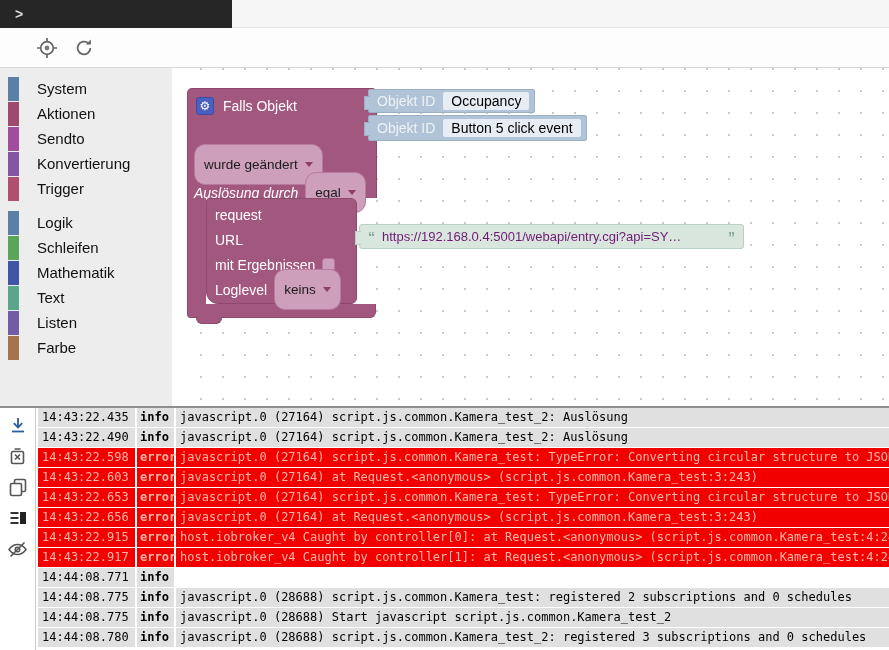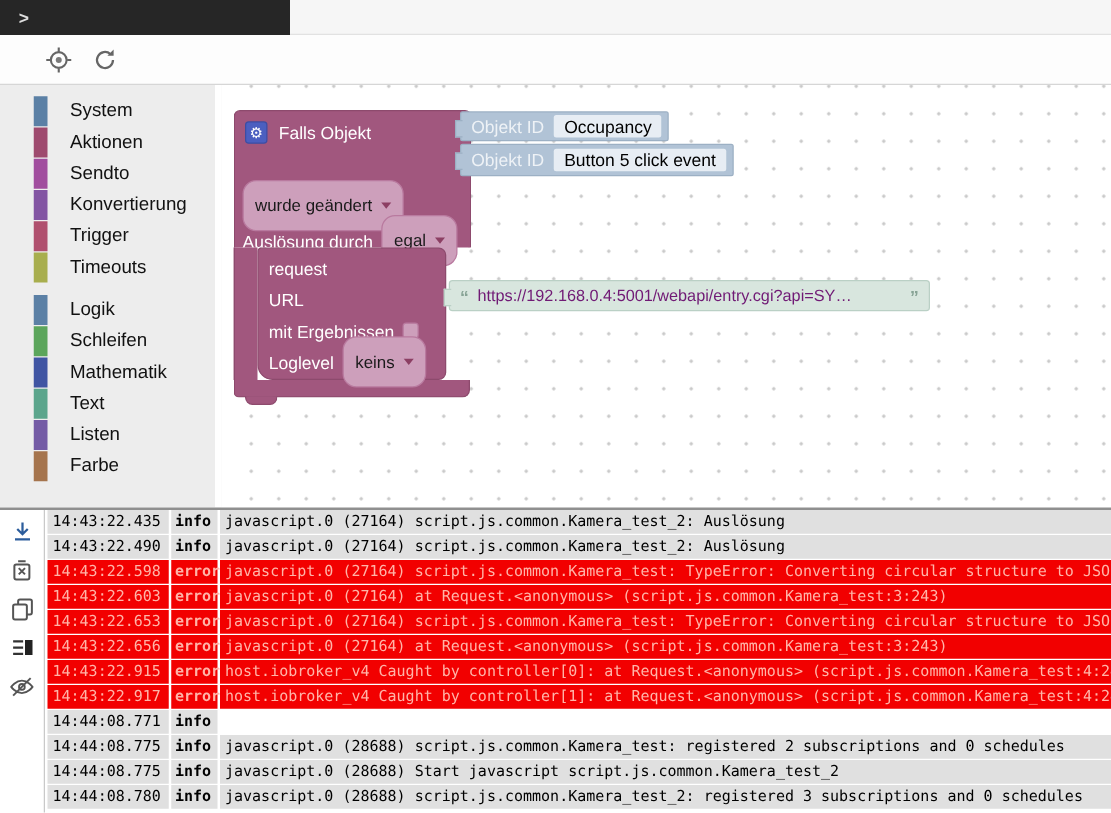--- a/index.html
+++ b/index.html
@@ -15,21 +15,21 @@
 
   #toolbar { position:absolute; left:0; top:28px; width:889px; height:40px;
              background:#fdfdfd; border-bottom:1px solid #d6d6d6;
              display:flex; align-items:center; }
   .tb-icon { display:inline-flex; margin-left:16px; cursor:pointer; }
   .tb-icon:first-child { margin-left:36px; }
 
   
   #workspace { position:absolute; left:0; top:68px; width:889px; height:338px; }
   #flyout { position:absolute; left:0; top:0; width:177px; height:338px;
-            background:#ededed; border-right:5px solid #fff; padding-top:8px;padding-left:19px; }
+            background:#ededed; border-right:5px solid #fff; padding-top:8px; }
   .cat-item { display:flex; align-items:center; height:25px; cursor:pointer; }
   .cat-item.group-start { margin-top:9px; }
   .cat-strip { width:11px; height:24px; margin-left:8px; margin-right:18px; flex:none; }
   .cat-label { font-size:15px; color:#111; white-space:nowrap; }
 
   #canvas { position:absolute; left:182px; top:0; width:707px; height:338px; background:#fff;
             background-image:radial-gradient(circle, #c9c9c9 1.1px, transparent 1.5px);
             background-size:22px 22px; background-position:8px 12px; }
 
   
@@ -42,21 +42,21 @@
               background:#a1577e; border:1px solid #8d4a6d; border-top:0;
               border-radius:0 0 6px 4px; }
   .blk-bump { position:absolute; left:14px; top:249px; width:26px;  height:7px;
               background:#a1577e; border:1px solid #8d4a6d; border-top:0;
               border-radius:0 0 6px 6px; }
 
   .blk-header { position:absolute; left:8px; top:8px; display:flex; align-items:center; gap:9px; }
   .gear { width:18px; height:18px; background:#4b5fc0; border:1px solid #3c4da3; border-radius:3px;
           color:#fff; font-size:12px; line-height:16px; text-align:center; cursor:pointer; }
   .blk-title { color:#fff; font-size:14px; }
-  .blk-label { color:#fff; font-size:14px; }
+  .blk-label { color:#fff; font-size:14px;font-style:italic; }
 
   .dd { display:inline-flex; align-items:center; background:#cd9fbb; border:1px solid #b97a9f;
         border-radius:11px; padding:12px 9px; font-size:13.5px; color:#1a1a1a; cursor:pointer;
         white-space:nowrap; }
   .dd .caret { width:0; height:0; border-left:4px solid transparent; border-right:4px solid transparent;
                border-top:5px solid #8c3f63; margin-left:7px; }
   .dd1 { position:absolute; left:6px; top:55px; }
   .row2 { position:absolute; left:6px; top:83px; display:flex; align-items:center; gap:7px; }
 
   
@@ -143,24 +143,20 @@
         <span class="cat-label">Sendto</span>
       </div>
       <div class="cat-item">
         <span class="cat-strip" style="background: rgb(131, 85, 163);"></span>
         <span class="cat-label">Konvertierung</span>
       </div>
       <div class="cat-item">
         <span class="cat-strip" style="background: rgb(176, 80, 110);"></span>
         <span class="cat-label">Trigger</span>
       </div>
-      <div class="cat-item">
-        <span class="cat-strip" style="background: rgb(168, 174, 78);"></span>
-        <span class="cat-label">Timeouts</span>
-      </div>
       <div class="cat-item group-start">
         <span class="cat-strip" style="background: rgb(91, 128, 165);"></span>
         <span class="cat-label">Logik</span>
       </div>
       <div class="cat-item">
         <span class="cat-strip" style="background: rgb(91, 165, 91);"></span>
         <span class="cat-label">Schleifen</span>
       </div>
       <div class="cat-item">
         <span class="cat-strip" style="background: rgb(64, 85, 163);"></span>

